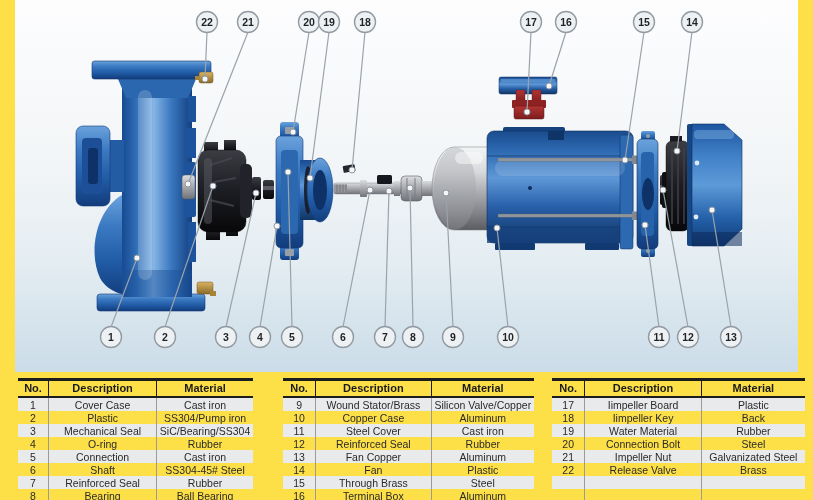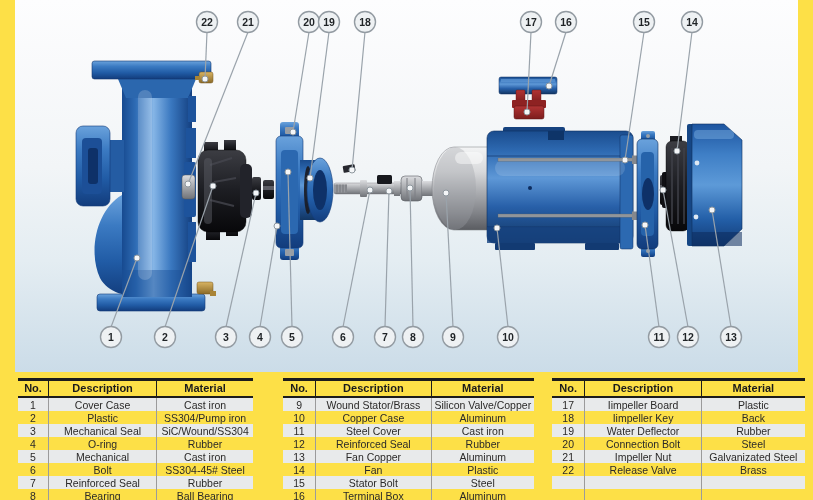--- a/index.html
+++ b/index.html
@@ -389,35 +389,35 @@
             <td>Cast iron</td>
           </tr>
           <tr>
             <td>2</td>
             <td>Plastic</td>
             <td>SS304/Pump iron</td>
           </tr>
           <tr>
             <td>3</td>
             <td>Mechanical Seal</td>
-            <td>SiC/Wound/SS304</td>
+            <td>SiC/Bearing/SS304</td>
           </tr>
           <tr>
             <td>4</td>
             <td>O-ring</td>
             <td>Rubber</td>
           </tr>
           <tr>
             <td>5</td>
-            <td>Mechanical</td>
+            <td>Connection</td>
             <td>Cast iron</td>
           </tr>
           <tr>
             <td>6</td>
-            <td>Bolt</td>
+            <td>Shaft</td>
             <td>SS304-45# Steel</td>
           </tr>
           <tr>
             <td>7</td>
             <td>Reinforced Seal</td>
             <td>Rubber</td>
           </tr>
           <tr>
             <td>8</td>
             <td>Bearing</td>
@@ -464,21 +464,21 @@
             <td>Fan Copper</td>
             <td>Aluminum</td>
           </tr>
           <tr>
             <td>14</td>
             <td>Fan</td>
             <td>Plastic</td>
           </tr>
           <tr>
             <td>15</td>
-            <td>Stator Bolt</td>
+            <td>Through Brass</td>
             <td>Steel</td>
           </tr>
           <tr>
             <td>16</td>
             <td>Terminal Box</td>
             <td>Aluminum</td>
           </tr>
         </tbody>
       </table>
       <table class="parts" id="t2">
@@ -500,21 +500,21 @@
             <td>Iimpeller Board</td>
             <td>Plastic</td>
           </tr>
           <tr>
             <td>18</td>
             <td>Iimpeller Key</td>
             <td>Back</td>
           </tr>
           <tr>
             <td>19</td>
-            <td>Water Deflector</td>
+            <td>Water Material</td>
             <td>Rubber</td>
           </tr>
           <tr>
             <td>20</td>
             <td>Connection Bolt</td>
             <td>Steel</td>
           </tr>
           <tr>
             <td>21</td>
             <td>Impeller Nut</td>

